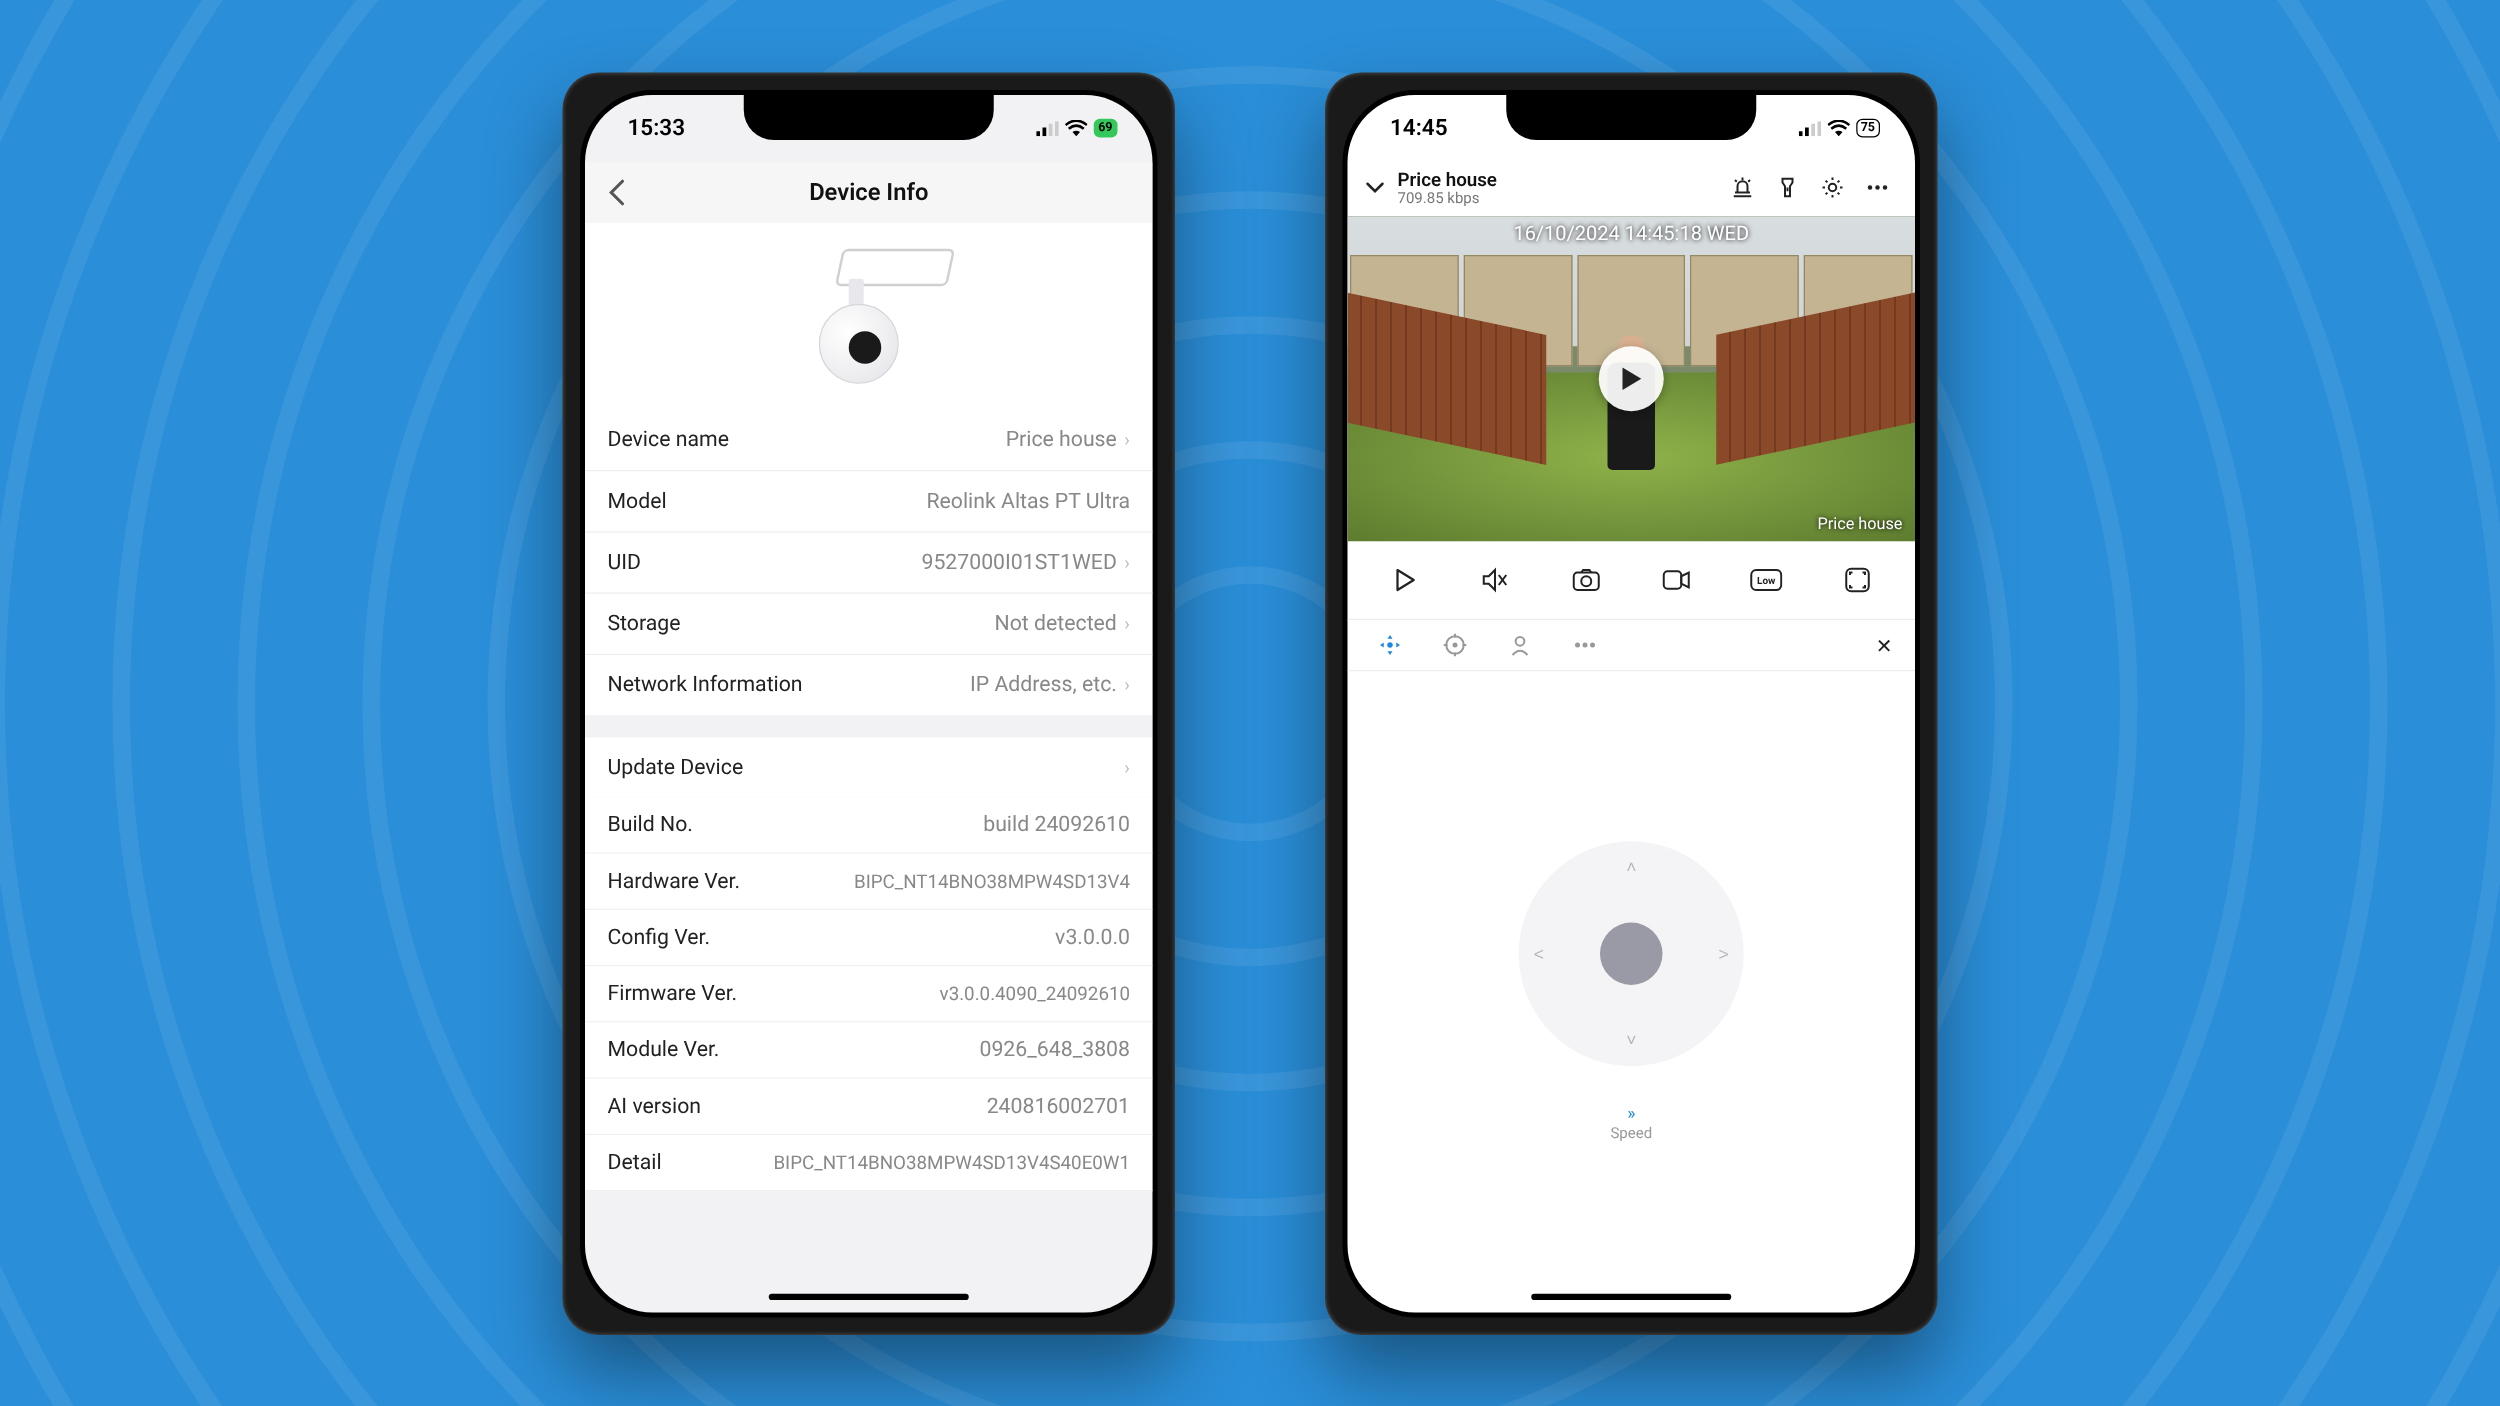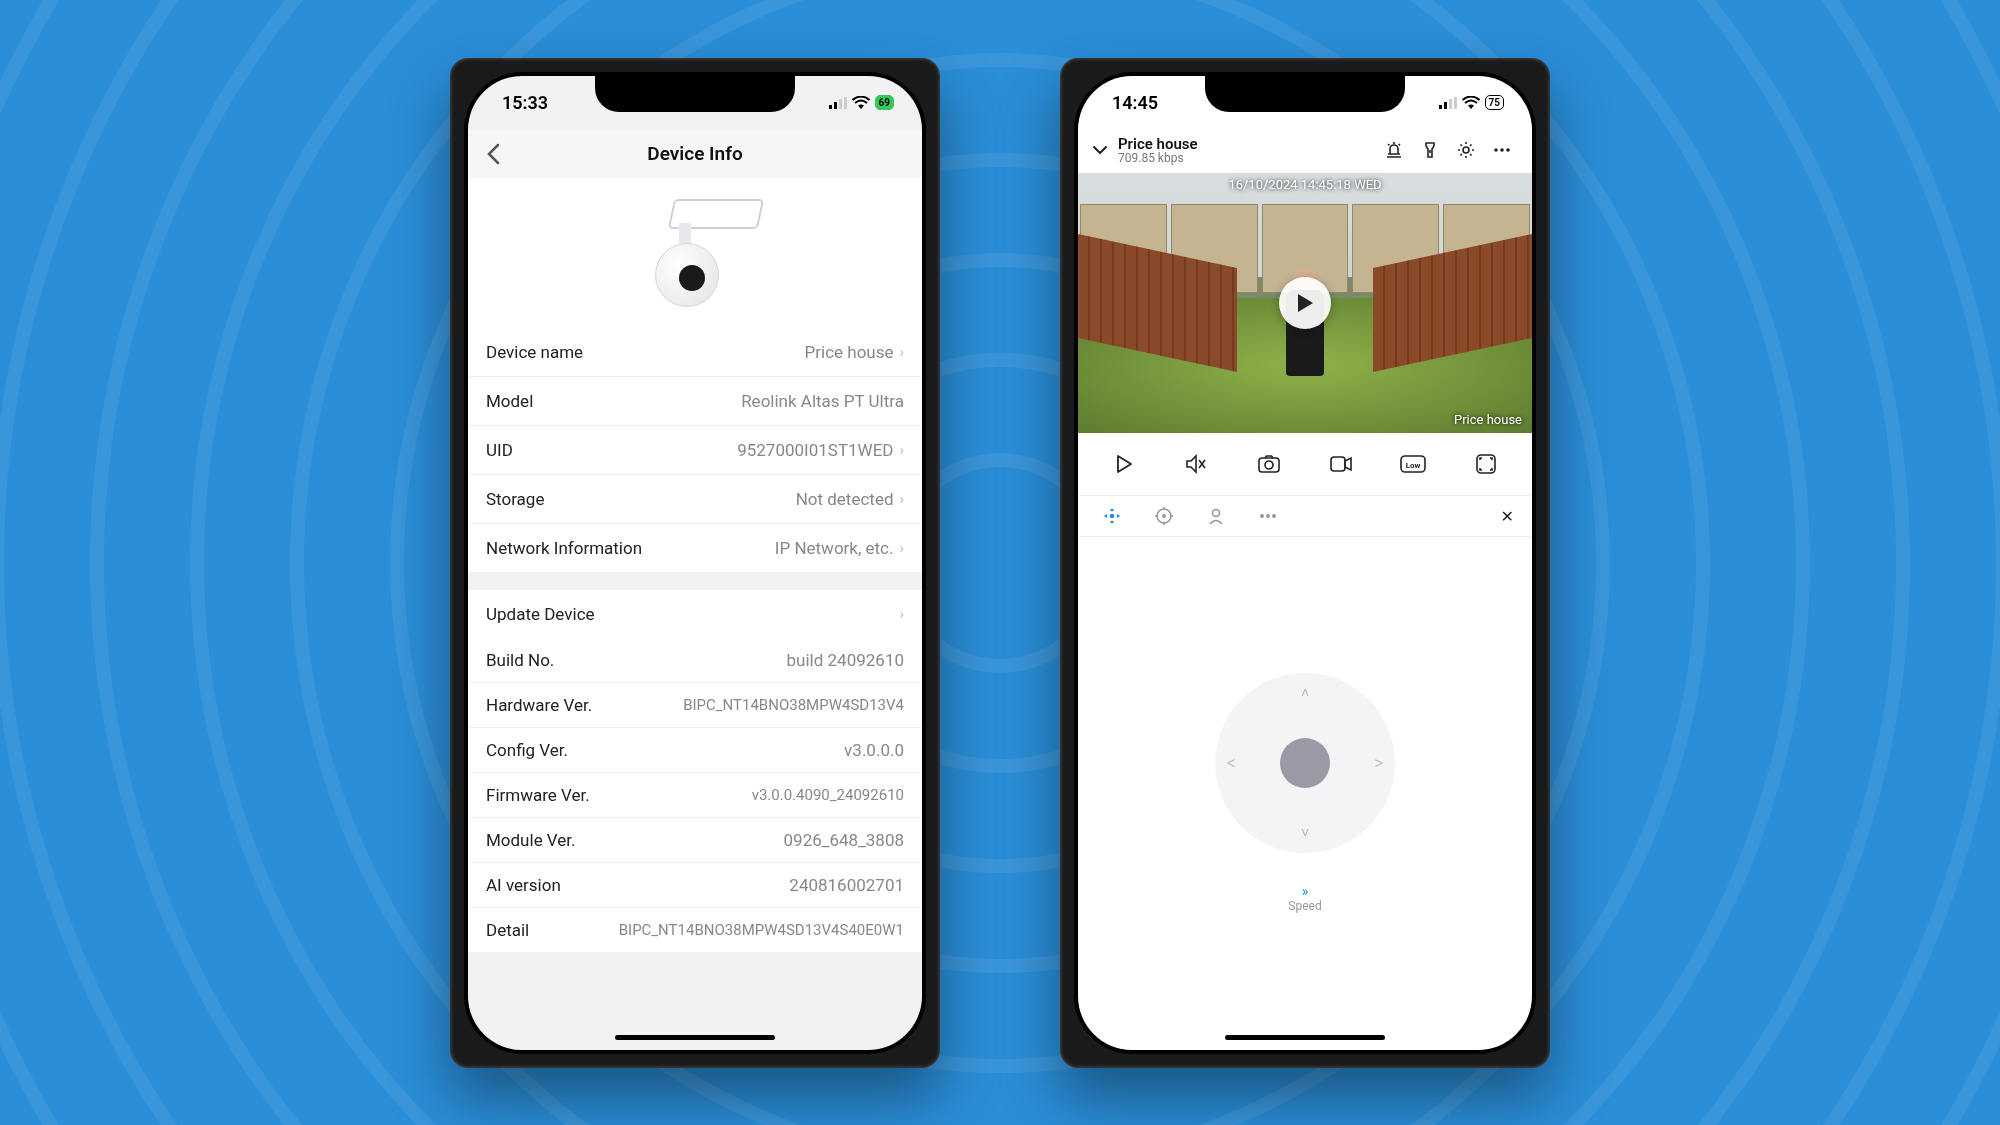--- a/index.html
+++ b/index.html
@@ -19,21 +19,21 @@
   .bg-rings { position: absolute; inset: 0; z-index: 0; }
   .bg-rings div {
     position: absolute; left: 50%; top: 50%;
     border: 14px solid rgba(255,255,255,0.08);
     border-radius: 50%;
     transform: translate(-50%,-50%);
   }
   .phone-wrap {
     position: relative; z-index: 1;
     width: 490px; height: 1010px;
-    border-radius: 18px;
+    border-radius: 29px;
     background: #1a1a1a;
     padding: 14px;
     box-shadow: 0 30px 60px rgba(0,0,0,0.4), inset 0 0 4px rgba(255,255,255,0.3);
   }
   .phone-inner {
     width: 100%; height: 100%;
     background: #000; border-radius: 58px;
     padding: 4px;
   }
   .screen {
@@ -137,21 +137,21 @@
   .play-btn {
     position:absolute; width: 52px; height: 52px; border-radius: 50%;
     background: rgba(255,255,255,0.92);
     display: flex; align-items: center; justify-content: center;
     font-size: 22px; color: #222;
     box-shadow: 0 2px 8px rgba(0,0,0,0.3);
     z-index:5;
   }
   .overlay-ts {
     position: absolute; top: 4px; left: 50%; transform:translateX(-50%);
-    font-size: 13px; color: #fff; text-shadow: 0 0 4px #000;
+    font-size: 16px; color: #fff; text-shadow: 0 0 4px #000;
   }
   .overlay-name {
     position: absolute; bottom: 6px; right: 10px;
     font-size: 13px; color: #fff; text-shadow: 0 0 4px #000;
   }
   .controls-row {
     display: flex; justify-content: space-around; align-items: flex-end;
     padding: 16px 10px;
     text-decoration: underline;
   }
@@ -278,21 +278,21 @@
       <div class="row">
         <span class="label">Storage</span>
         <span class="value">
               <span>Not detected</span>
               <span class="chev">›</span>
             </span>
       </div>
       <div class="row">
         <span class="label">Network Information</span>
         <span class="value">
-              <span>IP Network, etc.</span>
+              <span>IP Address, etc.</span>
               <span class="chev">›</span>
             </span>
       </div>
     </div>
 
     <div class="section-gap"></div>
 
     <div class="list">
       <div class="row">
         <span class="label">Update Device</span>

